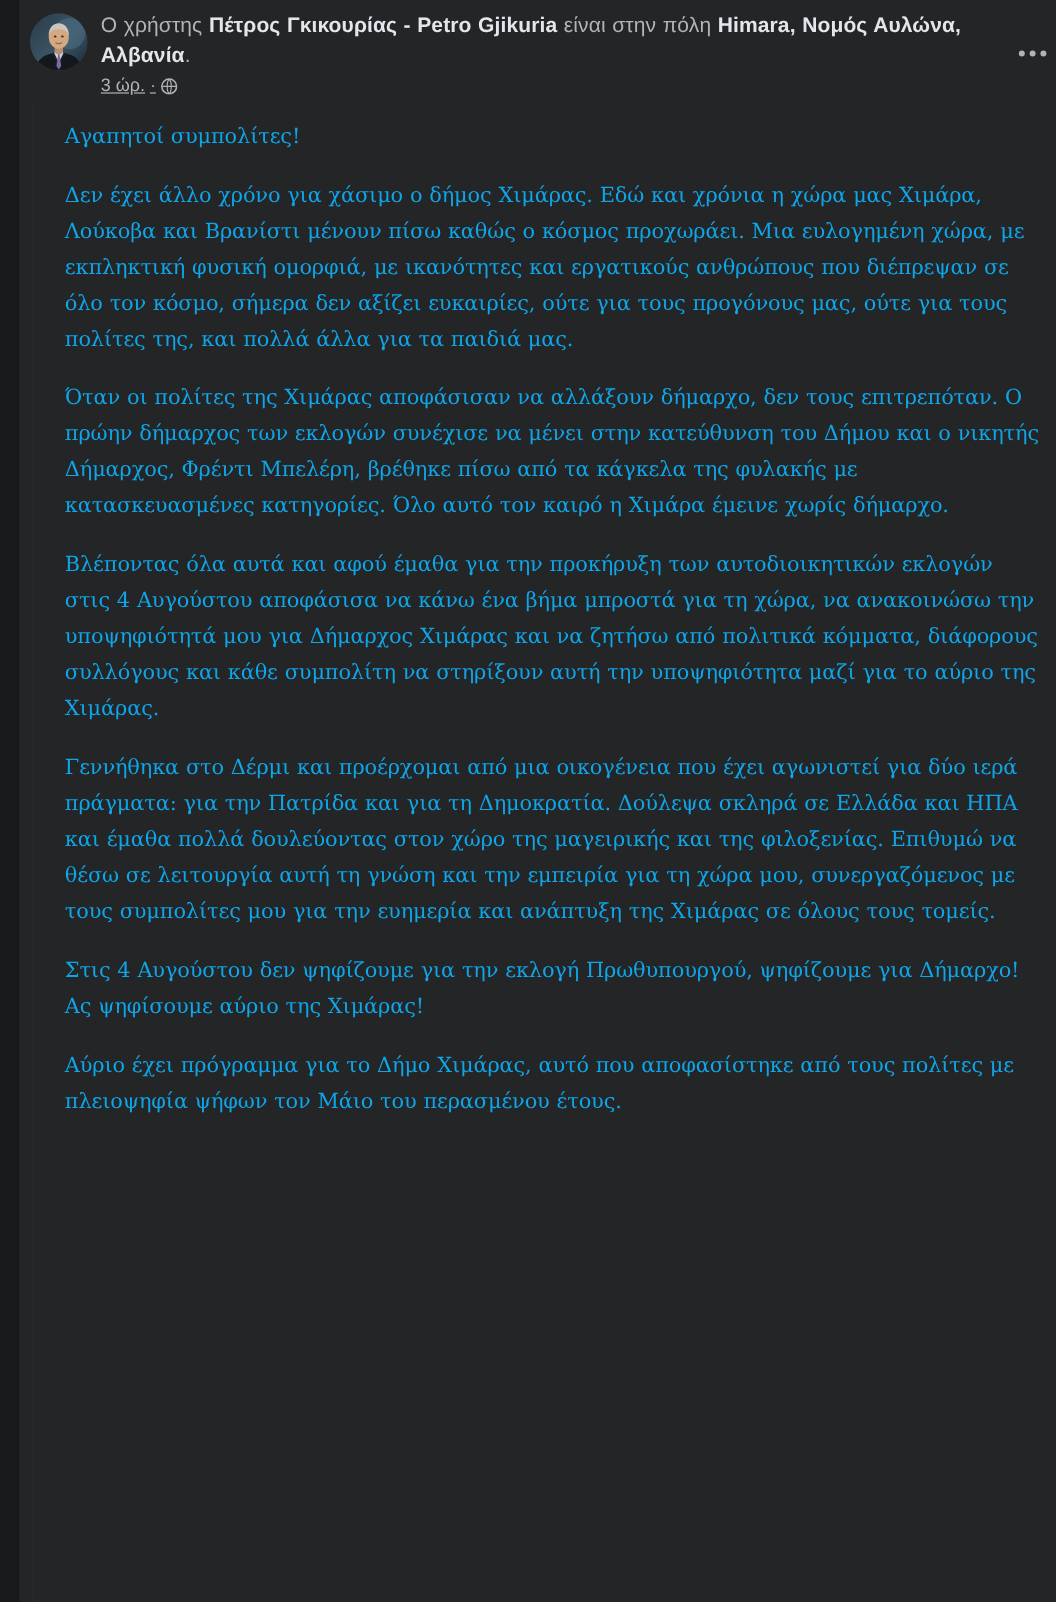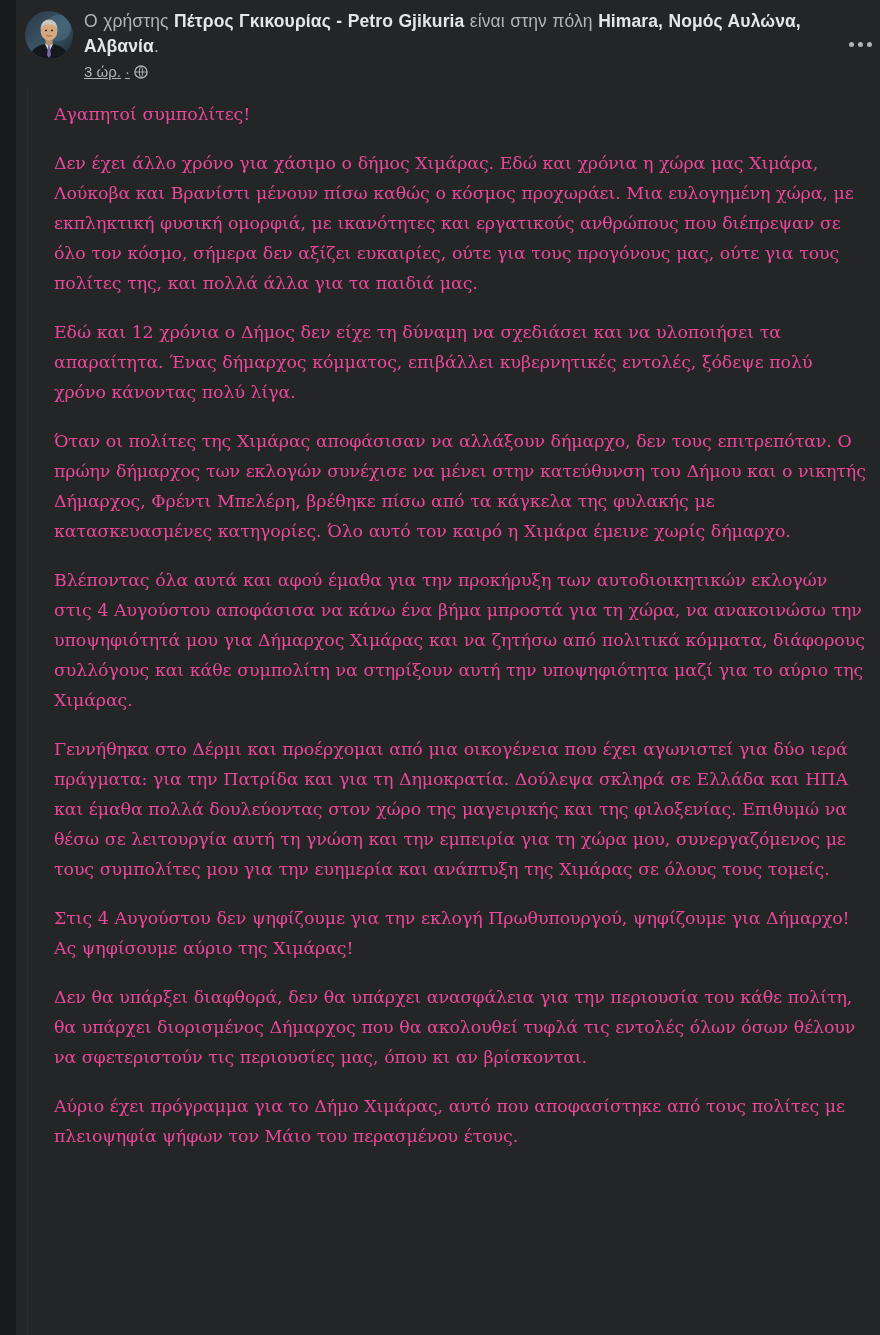--- a/index.html
+++ b/index.html
@@ -91,21 +91,21 @@
     border-radius: 50%;
     background: #b0b3b8;
   }
 
   
   .post-body {
     padding: 18px 28px 0 38px;
   }
   .post-body p {
     margin: 0 0 19px 0;
-    color: #ec4899;
+    color: #0ea5e9;
     font-family: "DejaVu Serif", "Liberation Serif", serif;
     font-size: 17.4px;
     line-height: 30px;
     letter-spacing: -0.1px;
     word-spacing: 0.3px;
   }
 
   .edge-line {
     position: absolute;
     left: 11px;
@@ -178,23 +178,21 @@
     <div class="more-btn">
       <i></i>
       <i></i>
       <i></i>
     </div>
   </div>
 
   <div class="post-body">
     <p>Αγαπητοί συμπολίτες!</p>
     <p>Δεν έχει άλλο χρόνο για χάσιμο ο δήμος Χιμάρας. Εδώ και χρόνια η χώρα μας Χιμάρα, Λούκοβα και Βρανίστι μένουν πίσω καθώς ο κόσμος προχωράει. Μια ευλογημένη χώρα, με εκπληκτική φυσική ομορφιά, με ικανότητες και εργατικούς ανθρώπους που διέπρεψαν σε όλο τον κόσμο, σήμερα δεν αξίζει ευκαιρίες, ούτε για τους προγόνους μας, ούτε για τους πολίτες της, και πολλά άλλα για τα παιδιά μας.</p>
-    <p>Εδώ και 12 χρόνια ο Δήμος δεν είχε τη δύναμη να σχεδιάσει και να υλοποιήσει τα απαραίτητα. Ένας δήμαρχος κόμματος, επιβάλλει κυβερνητικές εντολές, ξόδεψε πολύ χρόνο κάνοντας πολύ λίγα.</p>
     <p>Όταν οι πολίτες της Χιμάρας αποφάσισαν να αλλάξουν δήμαρχο, δεν τους επιτρεπόταν. Ο πρώην δήμαρχος των εκλογών συνέχισε να μένει στην κατεύθυνση του Δήμου και ο νικητής Δήμαρχος, Φρέντι Μπελέρη, βρέθηκε πίσω από τα κάγκελα της φυλακής με κατασκευασμένες κατηγορίες. Όλο αυτό τον καιρό η Χιμάρα έμεινε χωρίς δήμαρχο.</p>
     <p>Βλέποντας όλα αυτά και αφού έμαθα για την προκήρυξη των αυτοδιοικητικών εκλογών στις 4 Αυγούστου αποφάσισα να κάνω ένα βήμα μπροστά για τη χώρα, να ανακοινώσω την υποψηφιότητά μου για Δήμαρχος Χιμάρας και να ζητήσω από πολιτικά κόμματα, διάφορους συλλόγους και κάθε συμπολίτη να στηρίξουν αυτή την υποψηφιότητα μαζί για το αύριο της Χιμάρας.</p>
     <p>Γεννήθηκα στο Δέρμι και προέρχομαι από μια οικογένεια που έχει αγωνιστεί για δύο ιερά πράγματα: για την Πατρίδα και για τη Δημοκρατία. Δούλεψα σκληρά σε Ελλάδα και ΗΠΑ και έμαθα πολλά δουλεύοντας στον χώρο της μαγειρικής και της φιλοξενίας. Επιθυμώ να θέσω σε λειτουργία αυτή τη γνώση και την εμπειρία για τη χώρα μου, συνεργαζόμενος με τους συμπολίτες μου για την ευημερία και ανάπτυξη της Χιμάρας σε όλους τους τομείς.</p>
     <p>Στις 4 Αυγούστου δεν ψηφίζουμε για την εκλογή Πρωθυπουργού, ψηφίζουμε για Δήμαρχο! Ας ψηφίσουμε αύριο της Χιμάρας!</p>
-    <p>Δεν θα υπάρξει διαφθορά, δεν θα υπάρχει ανασφάλεια για την περιουσία του κάθε πολίτη, θα υπάρχει διορισμένος Δήμαρχος που θα ακολουθεί τυφλά τις εντολές όλων όσων θέλουν να σφετεριστούν τις περιουσίες μας, όπου κι αν βρίσκονται.</p>
     <p>Αύριο έχει πρόγραμμα για το Δήμο Χιμάρας, αυτό που αποφασίστηκε από τους πολίτες με πλειοψηφία ψήφων τον Μάιο του περασμένου έτους.</p>
 
   </div>
 
 </div>
 
 </body></html>

